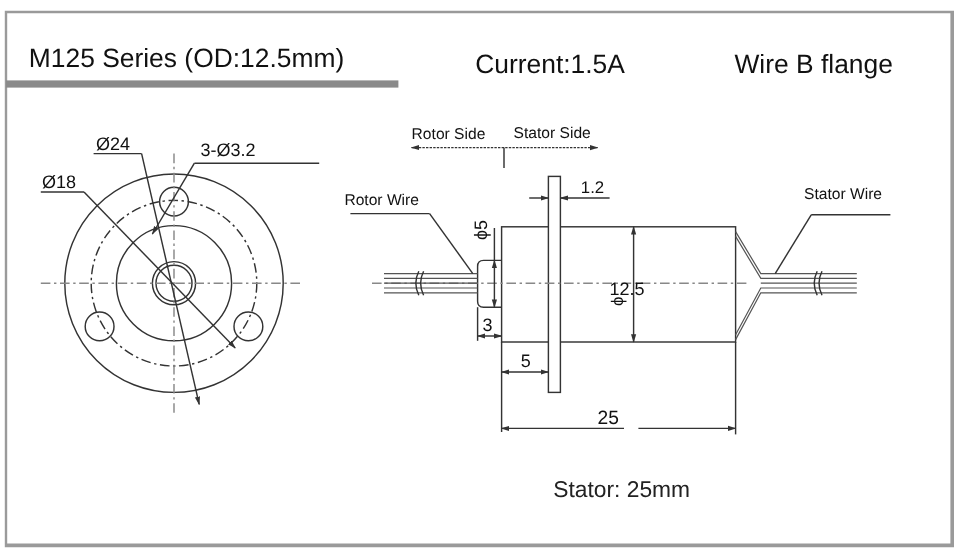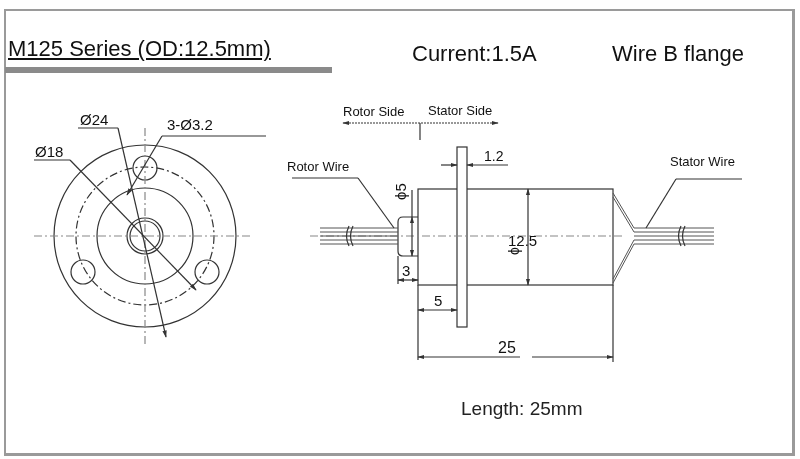--- a/index.html
+++ b/index.html
@@ -9,23 +9,23 @@
   .title-bar { position: absolute; left: 5px; top: 67px; width: 327px; height: 6px; background: #8a8a8a; }
   svg { position: absolute; left: 0; top: 0; }
   .lbl { font-family: "Liberation Sans", sans-serif; fill: #111; }
   .footer { position: absolute; left: 461px; top: 398px; font-size: 19px; color: #222; }
 </style>
 </head>
 <body>
 
 <div class="frame"></div>
 
-<div class="hdr" style="left:8px; top:36px;text-decoration:underline;">M125 Series (OD:12.5mm)</div>
+<div class="hdr" style="left:24px; top:36px;">M125 Series (OD:12.5mm)</div>
 <div class="title-bar"></div>
-<div class="hdr" style="left:396px; top:41px;margin-left:16px;">Current:1.5A</div>
+<div class="hdr" style="left:396px; top:41px;">Current:1.5A</div>
 <div class="hdr" style="left:612px; top:41px;">Wire B flange</div>
 
 <svg width="800" height="459" viewBox="0 0 800 459">
   <defs>
     <marker id="arr" viewBox="0 0 10 10" refX="9" refY="5" markerWidth="6" markerHeight="6" orient="auto-start-reverse">
       <path d="M0,2 L10,5 L0,8 z" fill="#333"></path>
     </marker>
   </defs>
 
   <g stroke="#333" fill="none" stroke-width="1.2">
@@ -111,13 +111,13 @@
   <text class="lbl" x="670" y="166" font-size="13">Stator Wire</text>
   <text class="lbl" x="484" y="161" font-size="14">1.2</text>
   <text class="lbl" x="0" y="0" font-size="15" transform="translate(406,200) rotate(-90)">ϕ5</text>
   <text class="lbl" x="402" y="276" font-size="15">3</text>
   <text class="lbl" x="508" y="246" font-size="15">12.5</text>
   <text class="lbl" x="0" y="0" font-size="14" transform="translate(519,255) rotate(-90)">ϕ</text>
   <text class="lbl" x="434" y="306" font-size="15">5</text>
   <text class="lbl" x="498" y="353" font-size="16">25</text>
 </svg>
 
-<div class="footer">Length: 25mm</div>
+<div class="footer">Stator: 25mm</div>
 
 </body></html>

